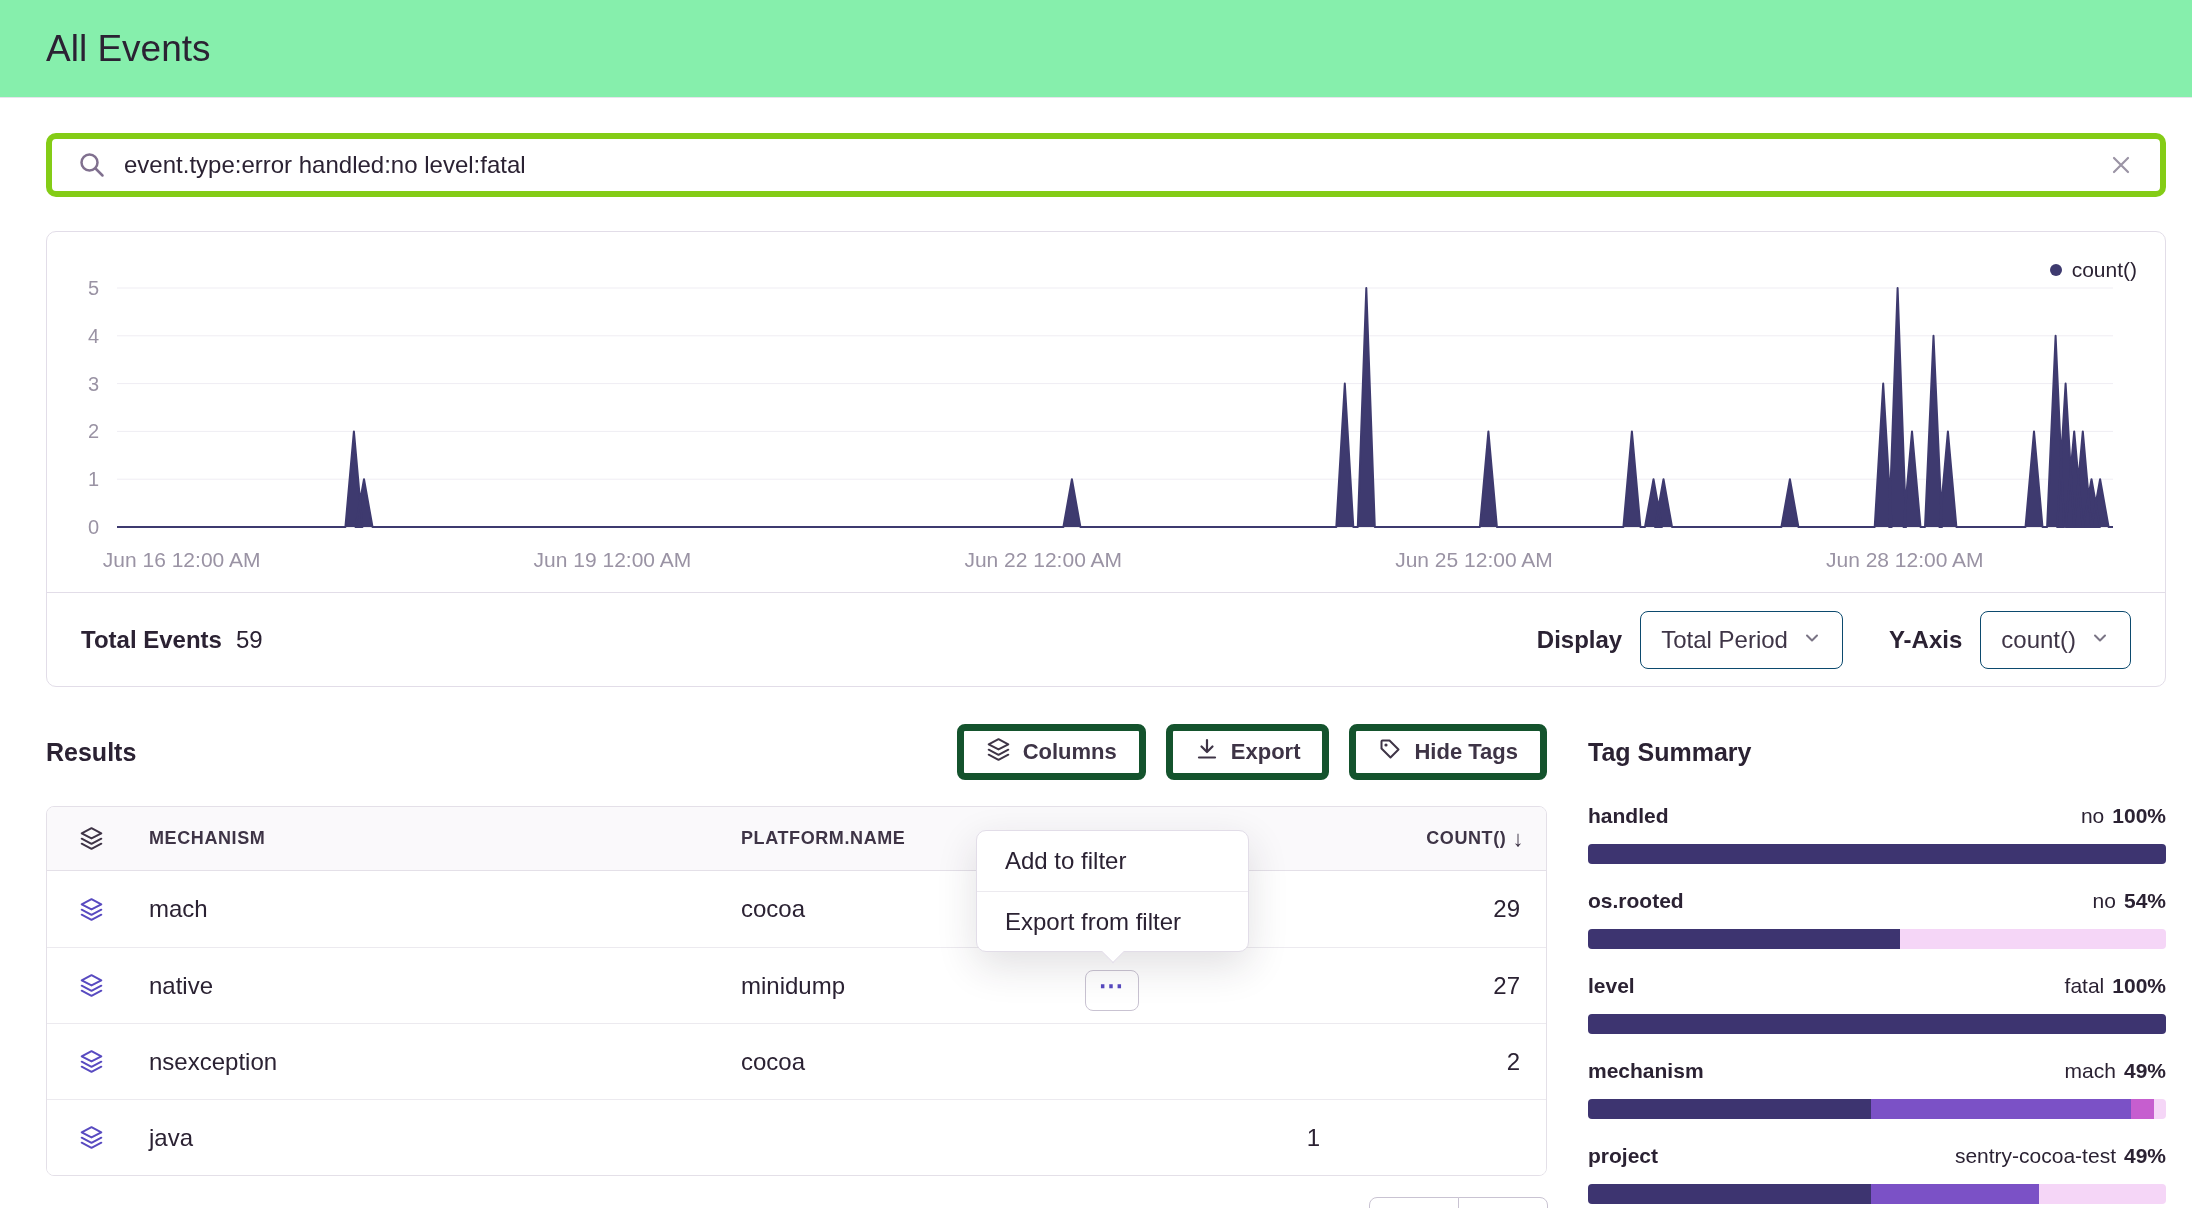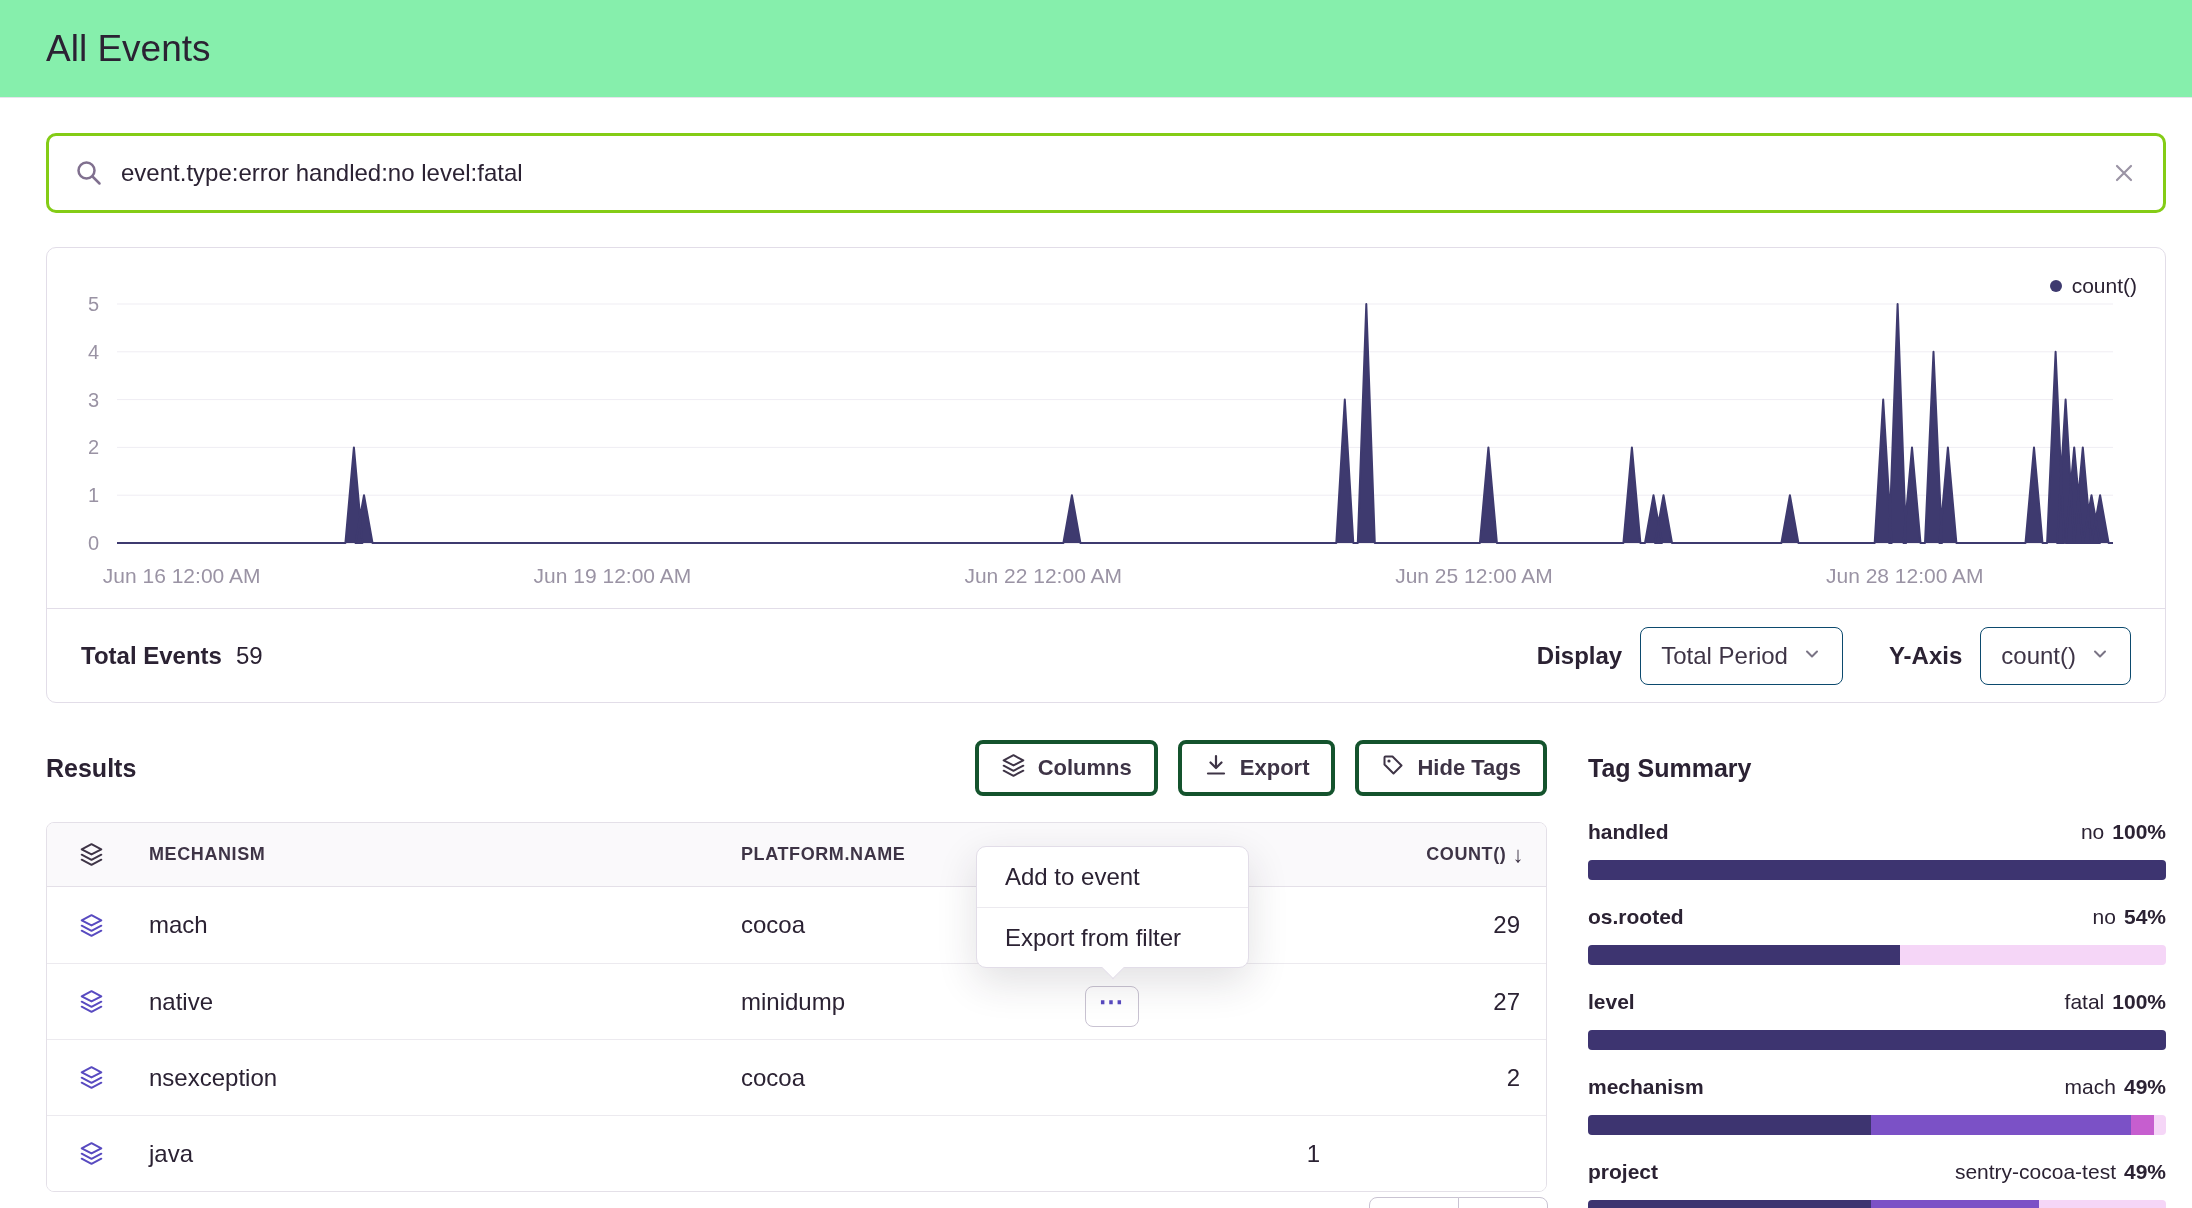--- a/index.html
+++ b/index.html
@@ -14,22 +14,22 @@
     height: 98px;
     background: #86efac;
     border-bottom: 1px solid #E7E4EC;
     display: flex; align-items: center;
     padding-left: 46px;
   }
   .page-title { font-size: 37px; font-weight: 400; color: #2B2233; }
 
   .search-wrap { margin: 35px 26px 0 46px; }
   .search-bar {
-    height: 80px; background: #fff;
-    border: 3px solid #84cc16; border-radius: 10px;
+    height: 64px; background: #fff;
+    border: 6px solid #84cc16; border-radius: 10px;
     display: flex; align-items: center; gap: 18px;
     padding: 4px 26px;
   }
   .s-query { flex: 1; font-size: 24px; color: #2B2233; white-space: nowrap; overflow: hidden; }
   .s-icon, .s-clear { display: flex; align-items: center; }
 
   .chart-panel {
     margin: 34px 26px 0 46px;
     border: 1px solid #E2DDE8; border-radius: 10px;
     background: #fff;
@@ -60,21 +60,21 @@
     font-family: "Liberation Sans", sans-serif;
   }
 
   .content { display: flex; margin: 37px 26px 0 46px; gap: 41px; }
   .results { width: 1501px; position: relative; flex: none; }
   .results-head { display: flex; align-items: center; justify-content: space-between; height: 56px; }
   .results-head h2, .tags-head h2 { font-size: 25px; font-weight: 700; color: #2B2233; }
   .btns { display: flex; gap: 20px; }
   .btn {
     height: 56px; background: #fff;
-    border: 4px solid #14532d; border-radius: 8px;
+    border: 7px solid #14532d; border-radius: 8px;
     display: inline-flex; align-items: center; gap: 12px;
     padding: 17px 22px; font-size: 22px; font-weight: 700; color: #3E3446;
     font-family: "Liberation Sans", sans-serif;
   }
 
   .table { margin-top: 26px; border: 1px solid #E4E0E8; border-radius: 8px; overflow: hidden; background: #fff; }
   .thead {
     display: grid; grid-template-columns: 88px 592px 1fr 200px;
     height: 64px; align-items: center;
     background: #FAF9FB; border-bottom: 1px solid #E4E0E8;
@@ -303,21 +303,21 @@
                 <path d="M3 14.2 L14 19.9 L25 14.2" stroke="#584AC0" stroke-width="2.2" fill="none" stroke-linecap="round" stroke-linejoin="round"></path>
                 <path d="M3 19.8 L14 25.5 L25 19.8" stroke="#584AC0" stroke-width="2.2" fill="none" stroke-linecap="round" stroke-linejoin="round"></path>
               </svg>
             </div>
             <div class="cell">java</div>
             <div class="count-cell">1</div>
           </div>
         </div>
 
       <div class="popup" id="cell-menu">
-        <div class="popup-item">Add to event</div>
+        <div class="popup-item">Add to filter</div>
           <div class="popup-item">Export from filter</div>
           <div class="popup-arrow"></div>
       </div>
       <button class="ellipsis">⋯</button>
     </div>
 
     <aside class="tags">
       <div class="tags-head">
         <h2>Tag Summary</h2>
       </div>

